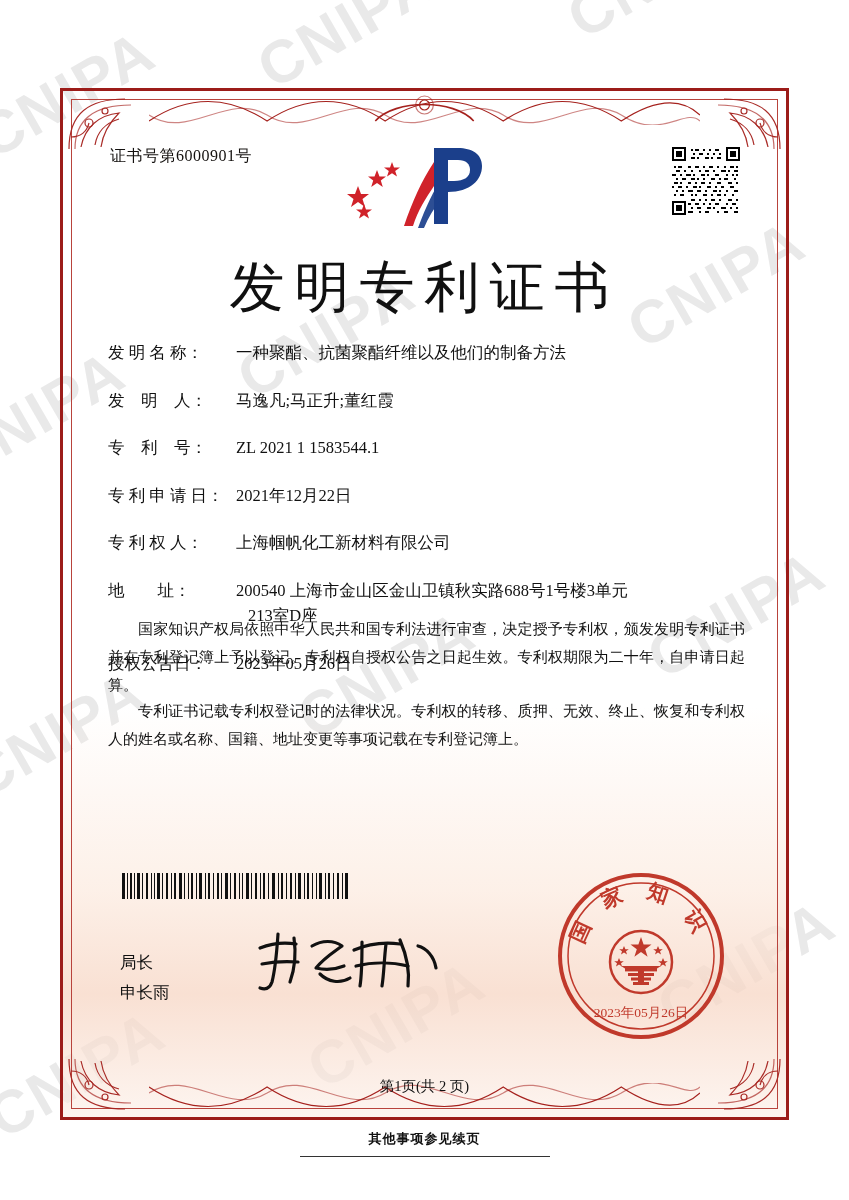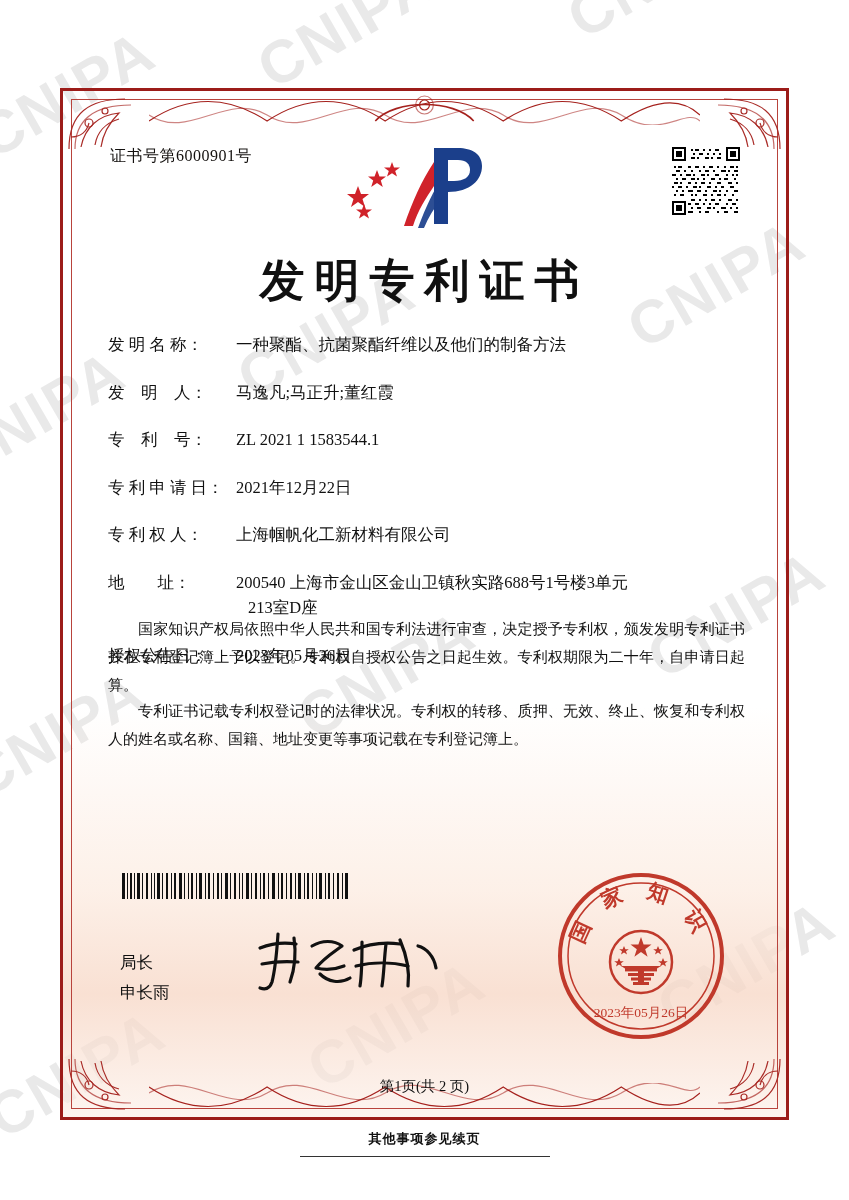--- a/index.html
+++ b/index.html
@@ -122,31 +122,31 @@
     width: 190px;
     height: 96px;
   }
   .logo svg { display:block; width:100%; height:100%; }
 
   .doc-title {
     position: absolute;
     left: 0; right: 0;
     top: 163px;
     text-align: center;
-    font-size: 45px;
-    font-weight: bold;
+    font-size: 55px;
+    font-weight: normal;
     letter-spacing: 10px;
     color: #101010;
     font-family: "DejaVu Serif", "Liberation Serif", serif;
   }
 
   .fields {
     position: absolute;
     left: 48px;
-    top: 244px;
+    top: 252px;
     right: 40px;
     font-size: 16.5px;
     color: #111;
     line-height: 1.55;
   }
   .row {
     display: flex;
     align-items: flex-start;
     margin-bottom: 22px;
   }

